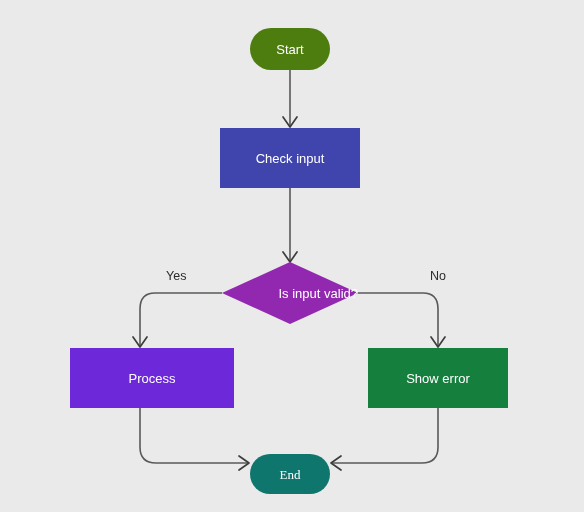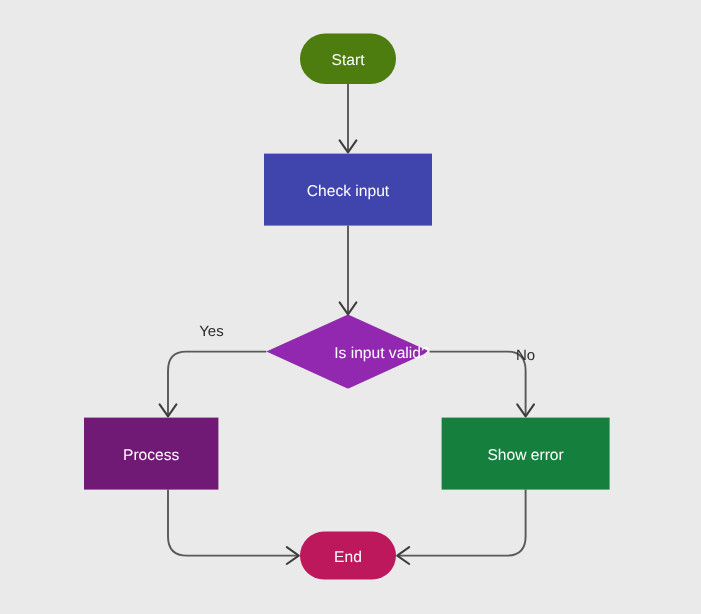--- a/index.html
+++ b/index.html
@@ -116,27 +116,27 @@
 
   <div class="node node-decision" style="left:222px; top:262px; width:136px; height:62px;">
     <svg class="decision-shape" viewBox="0 0 136 62" preserveAspectRatio="none" xmlns="http://www.w3.org/2000/svg">
       <polygon points="68,0 136,31 68,62 0,31" fill="#9328b0"></polygon>
     </svg>
     <span class="decision-label">Is input valid?</span>
   </div>
 
   <div class="edge-label" style="left:147px; top:269px;margin-left:19px;">Yes</div>
 
-  <div class="edge-label" style="left:430px; top:269px;margin-top:20px;">No</div>
+  <div class="edge-label" style="left:430px; top:269px;">No</div>
 
-  <div class="node node-process" style="left:70px; top:348px; width:112px; height:60px; background:#701a75;">
+  <div class="node node-process" style="left:70px; top:348px; width:164px; height:60px; background:#6d28d9;">
     <span>Process</span>
   </div>
 
   <div class="node node-process" style="left:368px; top:348px; width:140px; height:60px; background:#15803d;">
     <span>Show error</span>
   </div>
 
-  <div class="node node-terminal" style="left:250px; top:443px; width:80px; height:40px; background:#be185d;">
+  <div class="node node-terminal" style="left:250px; top:454px; width:80px; height:40px; background:#0f766e;font-family:Liberation Serif, serif;">
     <span>End</span>
   </div>
 
 </div>
 
 </body></html>

